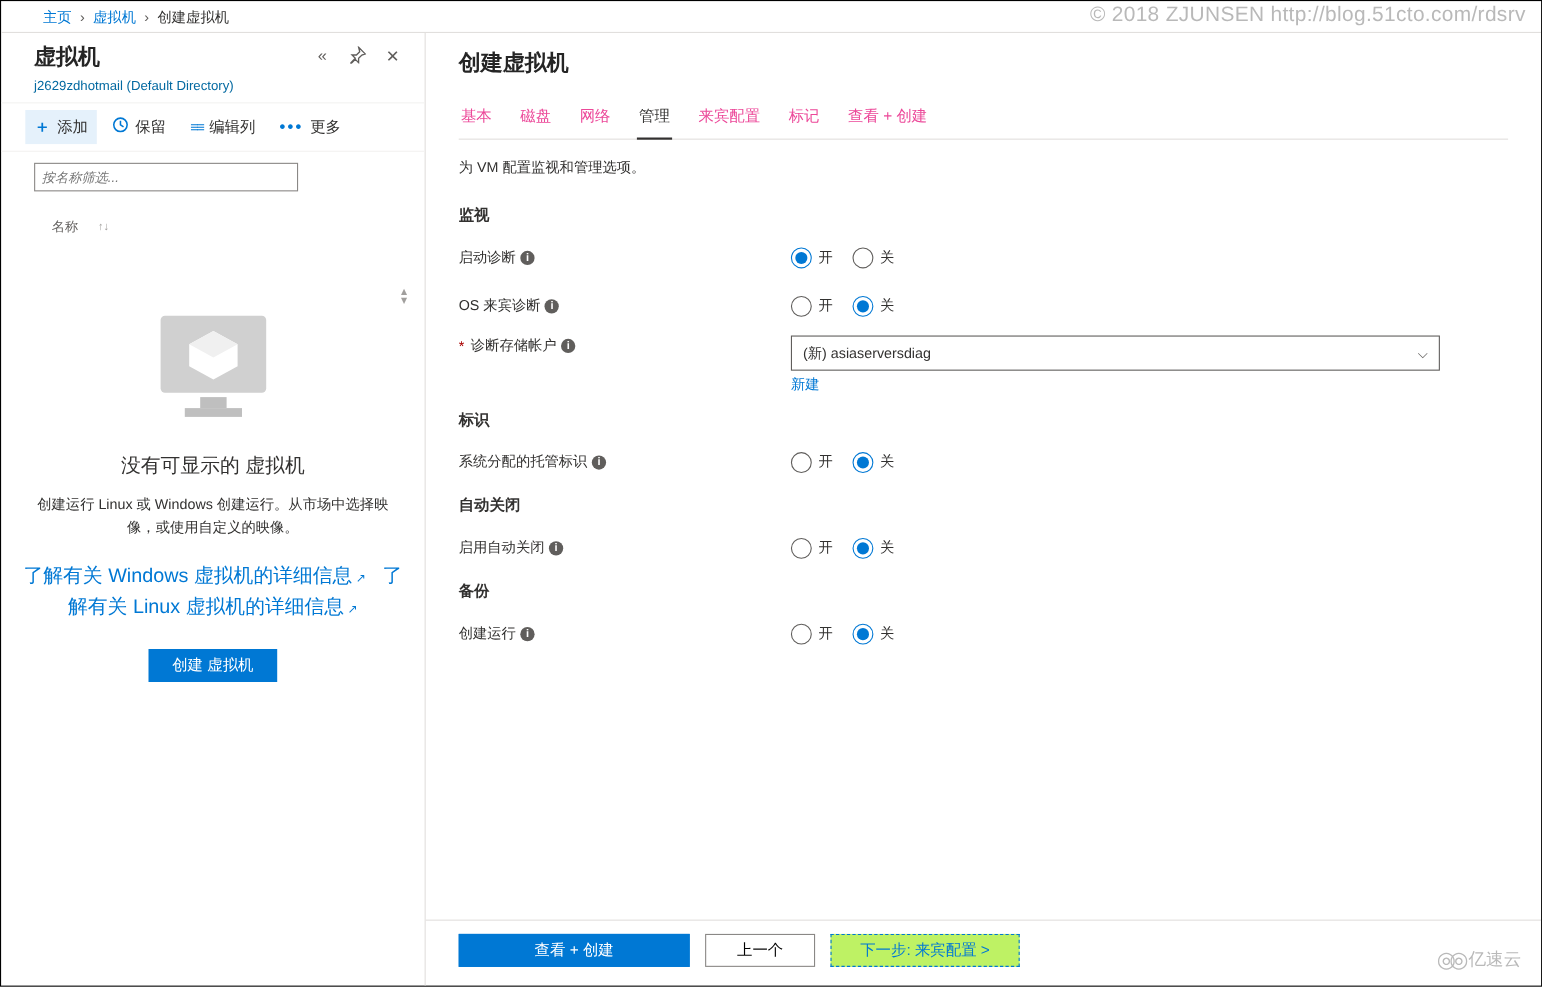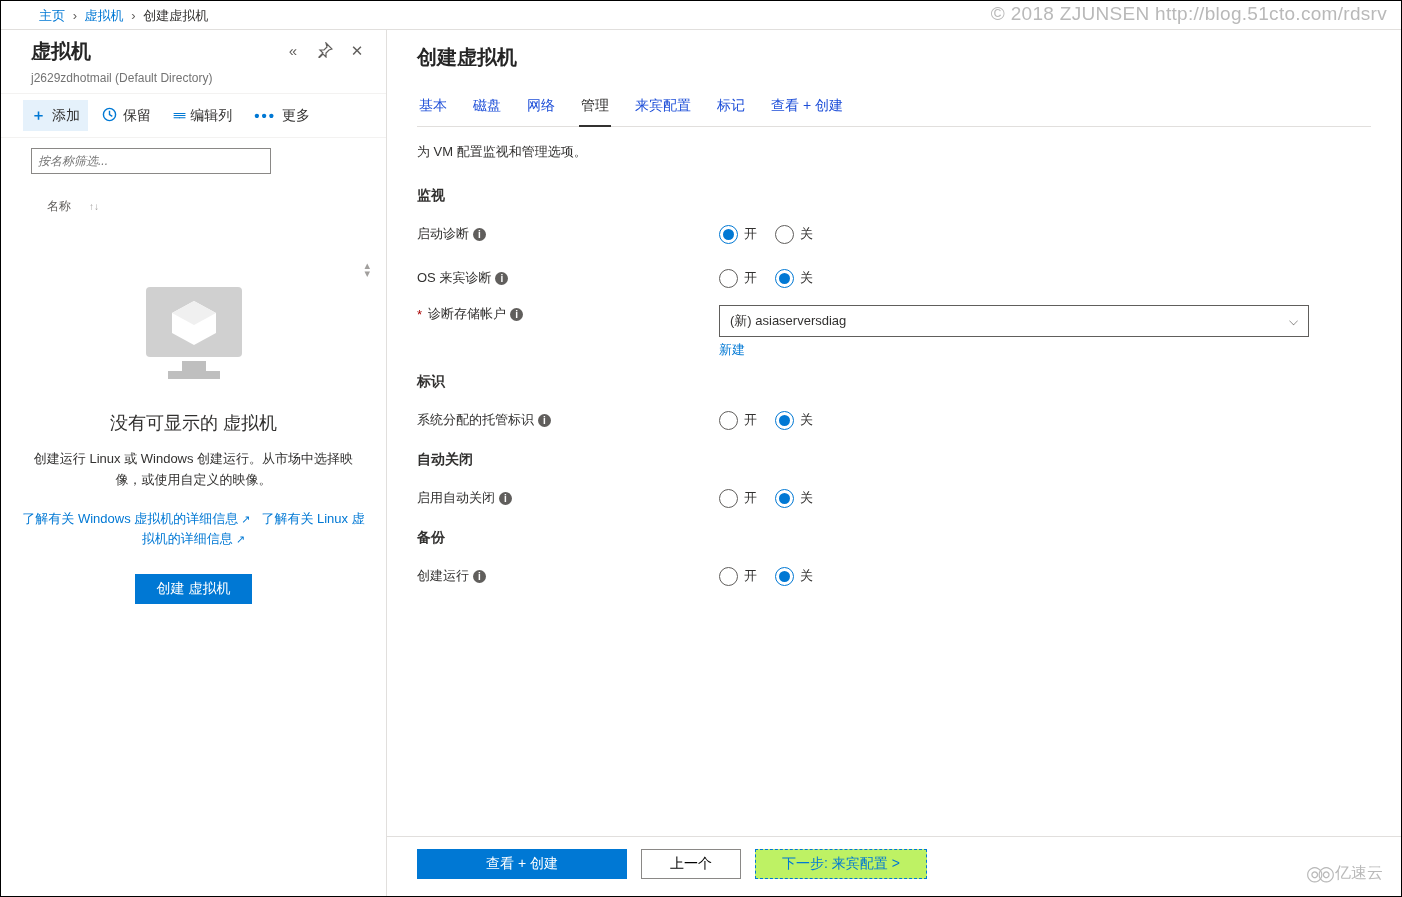--- a/index.html
+++ b/index.html
@@ -23,21 +23,21 @@
     width: 386px;
     border-right: 1px solid #e1dfdd;
     display: flex;
     flex-direction: column;
     position: relative;
   }
   .left-header { padding: 8px 20px 6px 30px; display: flex; align-items: center; }
   .left-title { font-size: 20px; font-weight: 600; flex: 1; color:#252525; }
   .left-icons { display: flex; gap: 14px; font-size: 15px; color: #605e5c; cursor: pointer; }
   .left-icons span { width:18px; text-align:center; }
-  .left-sub { padding: 0 20px 8px 30px; font-size: 12px; color: #737373; }
+  .left-sub { padding: 0 20px 8px 30px; font-size: 12px; color: #0369a1; }
   .toolbar {
     display: flex;
     align-items: center;
     padding: 6px 10px 6px 22px;
     gap: 6px;
     border-top: 1px solid #f3f2f1;
     border-bottom: 1px solid #f3f2f1;
   }
   .tbtn {
     display: flex; align-items: center; gap: 6px;
@@ -56,31 +56,31 @@
     padding: 2px 6px; font-size: 12px; color:#605e5c; font-style: italic;
   }
   .col-head { padding: 18px 30px 8px 46px; font-size: 12px; color: #605e5c; display:flex; align-items:center; gap:18px;}
   .col-head .sort { font-size:10px; color:#a19f9d; }
   .left-body { flex: 1; overflow: auto; position: relative; }
   .scroll-ind { position:absolute; right:16px; top:38px; color:#a19f9d; font-size:11px; line-height:8px; text-align:center;}
   .empty-area { padding-top: 56px; text-align: center; }
   .monitor-icon { width: 120px; height: 110px; margin: 0 auto 22px; }
   .empty-title { font-size: 18px; color: #323130; margin-bottom: 14px; }
   .empty-desc { font-size: 13px; color: #323130; padding: 0 24px; line-height: 1.6; margin-bottom: 18px; }
-  .links { font-size: 13px; padding: 0 20px; line-height: 1.6; }
+  .links { font-size: 18px; padding: 0 20px; line-height: 1.6; }
   .extlink::after { content: " \2197"; font-size: 11px; }
   .create-btn {
     display: inline-block; margin-top: 24px; background: #0078d4; color: #fff;
     padding: 6px 22px; font-size: 14px; border: none; cursor: pointer;
   }
   .right-pane { flex: 1; display: flex; flex-direction: column; position: relative; }
   .right-title { font-size: 20px; font-weight: 600; padding: 14px 30px 20px 30px; color:#252525; }
   .right-body { flex:1; overflow:auto; padding: 0 30px 20px 30px; }
   .tabs { display: flex; gap: 22px; border-bottom: 1px solid #e1dfdd; margin-bottom: 16px; }
-  .tab { padding: 6px 2px 10px; font-size: 14px; cursor: pointer; color: #1d4ed8; }
+  .tab { padding: 6px 2px 10px; font-size: 14px; cursor: pointer; color: #ec4899; }
   .tab.active { color: #323130; border-bottom: 2px solid #323130; margin-bottom: -1px; font-weight:400;}
   .tab-desc { font-size: 13px; margin-bottom: 26px; }
   .section-h { font-size: 14px; font-weight: 600; margin: 14px 0 12px; }
   .form-row { display: flex; align-items: center; min-height: 34px; margin-bottom: 10px; }
   .form-label { width: 302px; font-size: 13px; display:flex; align-items:center; gap:4px;}
   .req { color: #a80000; margin-right: 2px; }
   .info-ic {
     display:inline-block; width:13px; height:13px; border-radius:50%;
     background:#605e5c; color:#fff; font-size:10px; line-height:13px;
     text-align:center; font-weight:bold; font-style:normal;

